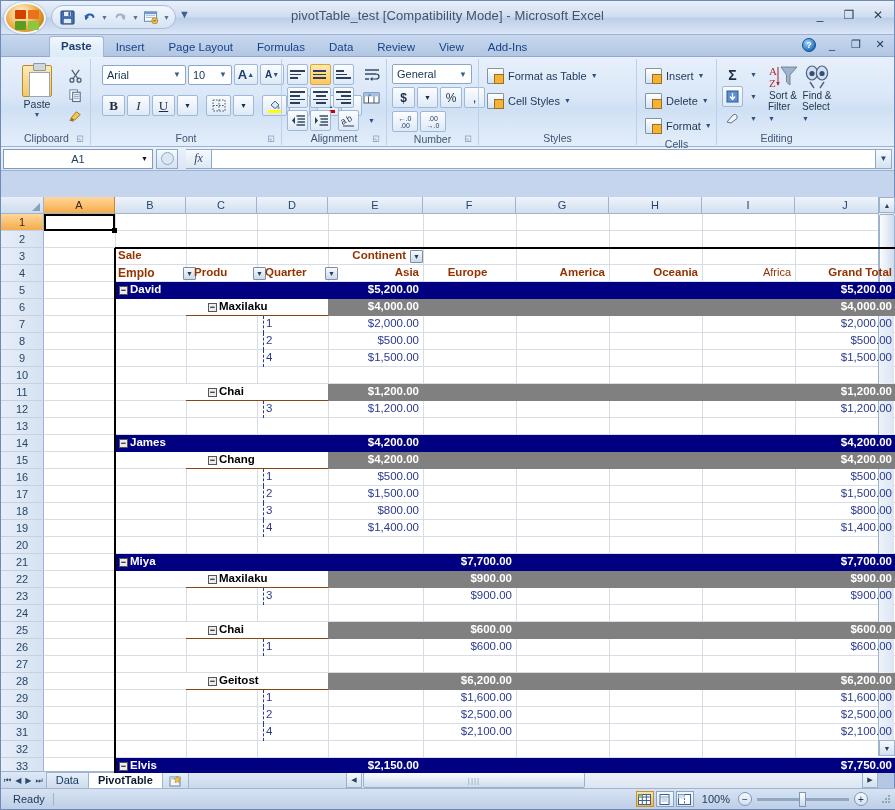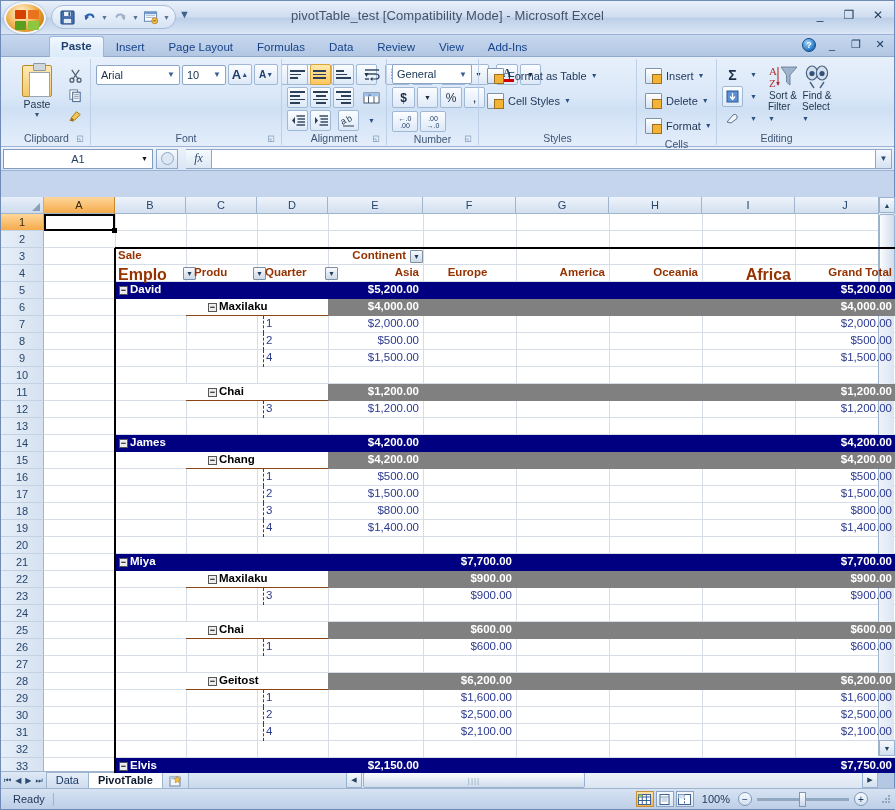--- a/index.html
+++ b/index.html
@@ -396,21 +396,21 @@
           </div>
         </div>
       </div>
       <div class="glabel">
         <span>Clipboard</span>
         <span class="dlg">◱</span>
       </div>
     </div>
 
     <div class="grp" style="width:191px">
-      <div class="gbody" style="gap:3px; padding-top:3px;">
+      <div class="gbody" style="flex-direction:column; gap:10px; padding-top:3px;margin-left:6px;">
         <div class="fontrow">
           <div class="combo" style="width:84px">
             <span>Arial</span>
             <span class="caret">▼</span>
           </div>
           <div class="combo" style="width:44px">
             <span>10</span>
             <span class="caret">▼</span>
           </div>
           <div class="tbtn bx" style="width:24px">
@@ -810,31 +810,31 @@
           </div>
 
         <div class="cellA1"></div>
 
         <div id="pivot">
             <div style="position: absolute; left: 71px; top: 33px; width: 781px; height: 2px; background: rgb(0, 0, 0); z-index: 5;"></div>
             <div style="position: absolute; left: 70px; top: 34px; height: 578px; width: 2px; background: rgb(0, 0, 0); z-index: 5;"></div>
             <div style="position: absolute; left: 74px; top: 35px; font-weight: bold; font-size: 11.5px; color: rgb(150, 50, 0); z-index: 4;">Sale</div>
             <div style="position: absolute; left: 284px; top: 35px; width: 78px; text-align: right; font-weight: bold; font-size: 11.5px; color: rgb(150, 50, 0); z-index: 4;">Continent</div>
             <div class="fdrop-btn" style="position: absolute; left: 366px; top: 36px; z-index: 4;">▼</div>
-            <div style="position: absolute; left: 74px; top: 52px; font-weight: bold; font-size: 16px; color: rgb(150, 50, 0); z-index: 4;">Emplo</div>
+            <div style="position: absolute; left: 74px; top: 52px; font-weight: bold; font-size: 12px; color: rgb(150, 50, 0); z-index: 4;">Emplo</div>
             <div class="fdrop-btn" style="position: absolute; left: 139px; top: 53px; z-index: 4;">▼</div>
             <div style="position: absolute; left: 150px; top: 52px; font-weight: bold; font-size: 11.5px; color: rgb(150, 50, 0); z-index: 4;">Produ</div>
             <div class="fdrop-btn" style="position: absolute; left: 209px; top: 53px; z-index: 4;">▼</div>
             <div style="position: absolute; left: 221px; top: 52px; font-weight: bold; font-size: 11.5px; color: rgb(150, 50, 0); z-index: 4;">Quarter</div>
             <div class="fdrop-btn" style="position: absolute; left: 281px; top: 53px; z-index: 4;">▼</div>
             <div style="position: absolute; left: 284px; top: 52px; width: 91px; text-align: right; font-weight: bold; font-size: 11.5px; color: rgb(150, 50, 0); z-index: 4; white-space: nowrap;">Asia</div>
             <div style="position: absolute; left: 379px; top: 52px; width: 89px; text-align: center; font-weight: bold; font-size: 11.5px; color: rgb(150, 50, 0); z-index: 4; white-space: nowrap;">Europe</div>
             <div style="position: absolute; left: 472px; top: 52px; width: 89px; text-align: right; font-weight: bold; font-size: 11.5px; color: rgb(150, 50, 0); z-index: 4; white-space: nowrap;">America</div>
             <div style="position: absolute; left: 565px; top: 52px; width: 89px; text-align: right; font-weight: bold; font-size: 11.5px; color: rgb(150, 50, 0); z-index: 4; white-space: nowrap;">Oceania</div>
-            <div style="position: absolute; left: 658px; top: 52px; width: 89px; text-align: right; font-weight: bold; font-size: 16px; color: rgb(150, 50, 0); z-index: 4; white-space: nowrap;">Africa</div>
+            <div style="position: absolute; left: 658px; top: 52px; width: 89px; text-align: right; font-weight: normal; font-size: 11px; color: rgb(150, 50, 0); z-index: 4; white-space: nowrap;">Africa</div>
             <div style="position: absolute; left: 751px; top: 52px; width: 97px; text-align: right; font-weight: bold; font-size: 11.5px; color: rgb(150, 50, 0); z-index: 4; white-space: nowrap;">Grand Total</div>
             <div class="ptrow" style="position: absolute; left: 71px; top: 68px; width: 781px; height: 17px; background: rgb(0, 0, 128); z-index: 3;"></div>
             <span class="expander" style="position: absolute; left: 75px; top: 72px; z-index: 6;">−</span>
             <div style="position: absolute; left: 86px; top: 69px; z-index: 6; font-weight: bold; font-size: 11.5px; color: rgb(255, 255, 255); white-space: nowrap;">David</div>
             <div style="position: absolute; left: 284px; top: 69px; width: 91px; text-align: right; z-index: 6; font-weight: bold; font-size: 11.5px; color: rgb(255, 255, 255);">$5,200.00</div>
             <div style="position: absolute; left: 751px; top: 69px; width: 97px; text-align: right; z-index: 6; font-weight: bold; font-size: 11.5px; color: rgb(255, 255, 255);">$5,200.00</div>
             <div class="ptrow" style="position: absolute; left: 213px; top: 85px; width: 639px; height: 17px; background: rgb(128, 128, 128); z-index: 3;"></div>
             <div style="position: absolute; left: 142px; top: 85px; width: 142px; height: 17px; background: rgb(255, 255, 255); z-index: 4; border-bottom: 1px solid rgb(139, 69, 19);"></div>
             <span class="expander" style="position: absolute; left: 164px; top: 89px; z-index: 6;">−</span>
             <div style="position: absolute; left: 175px; top: 86px; z-index: 6; font-weight: bold; font-size: 11.5px; color: rgb(0, 0, 0); white-space: nowrap;">Maxilaku</div>

